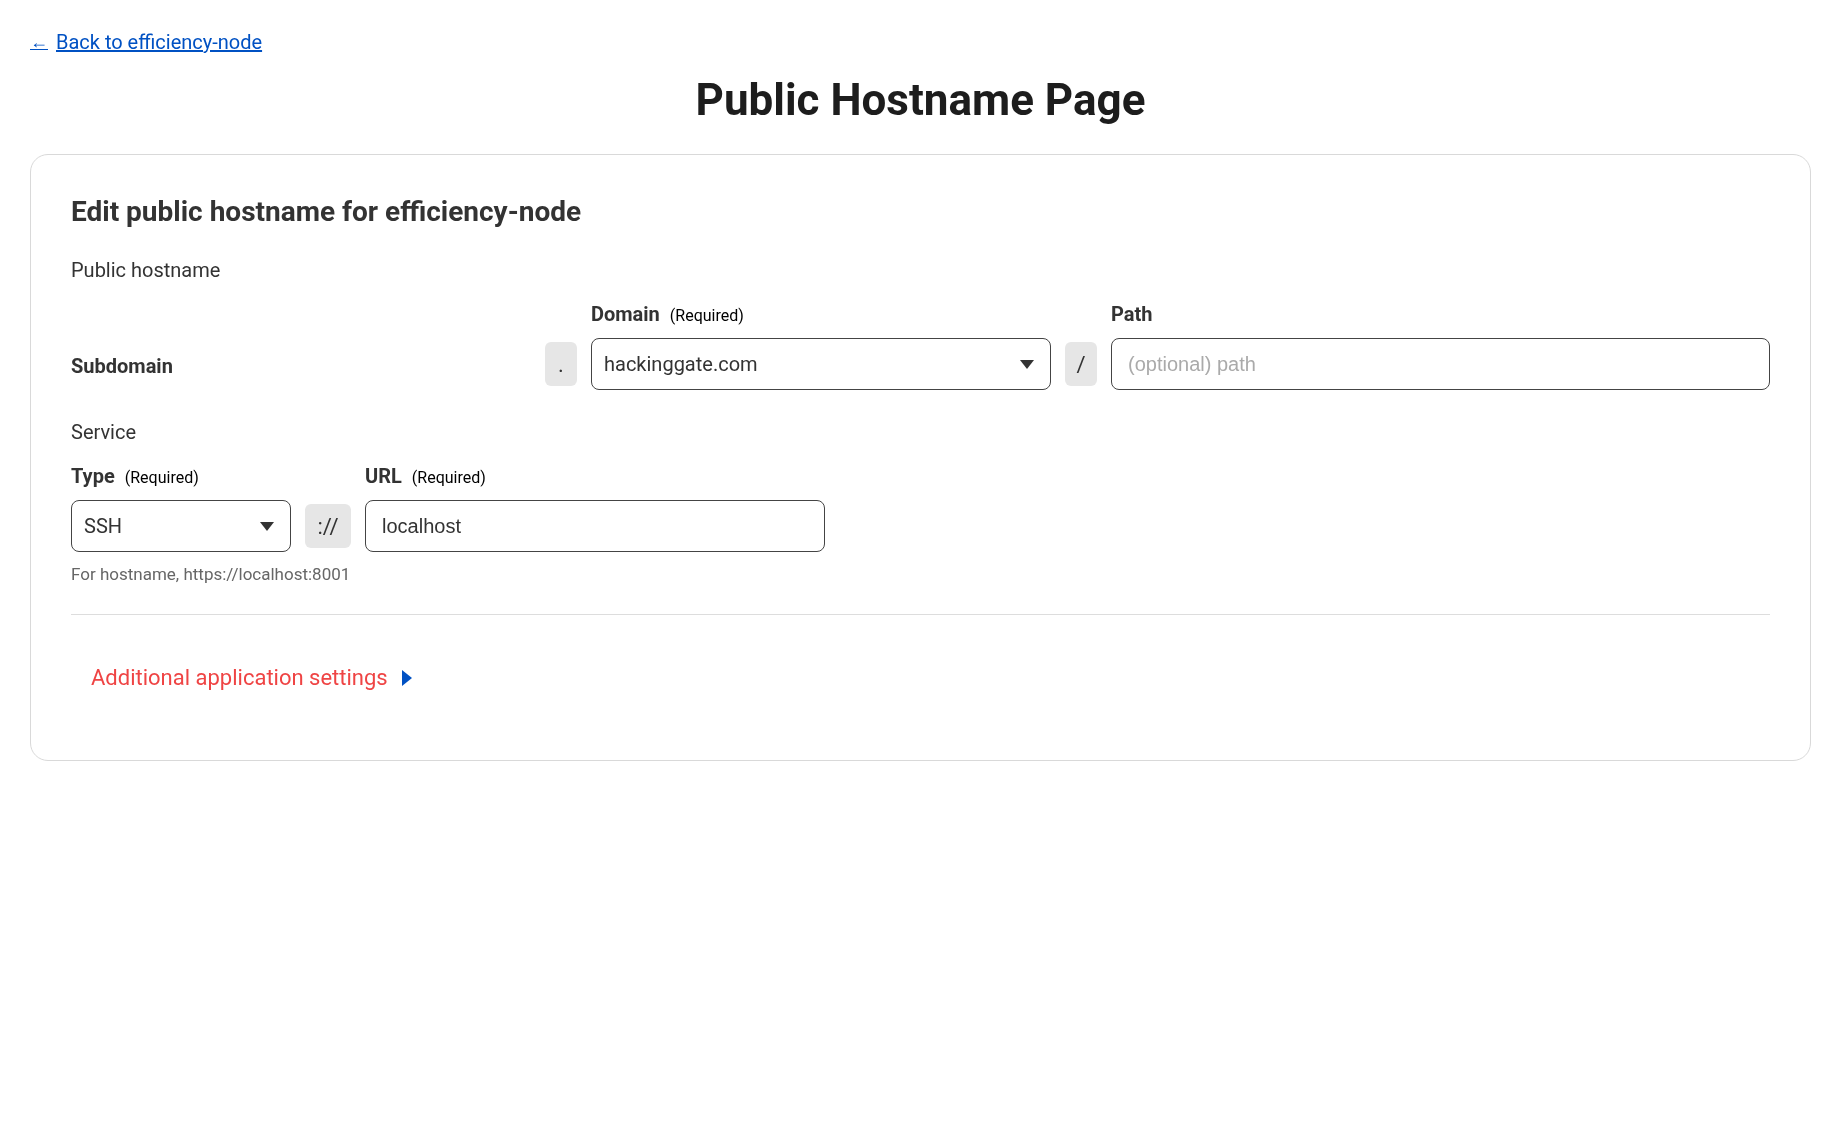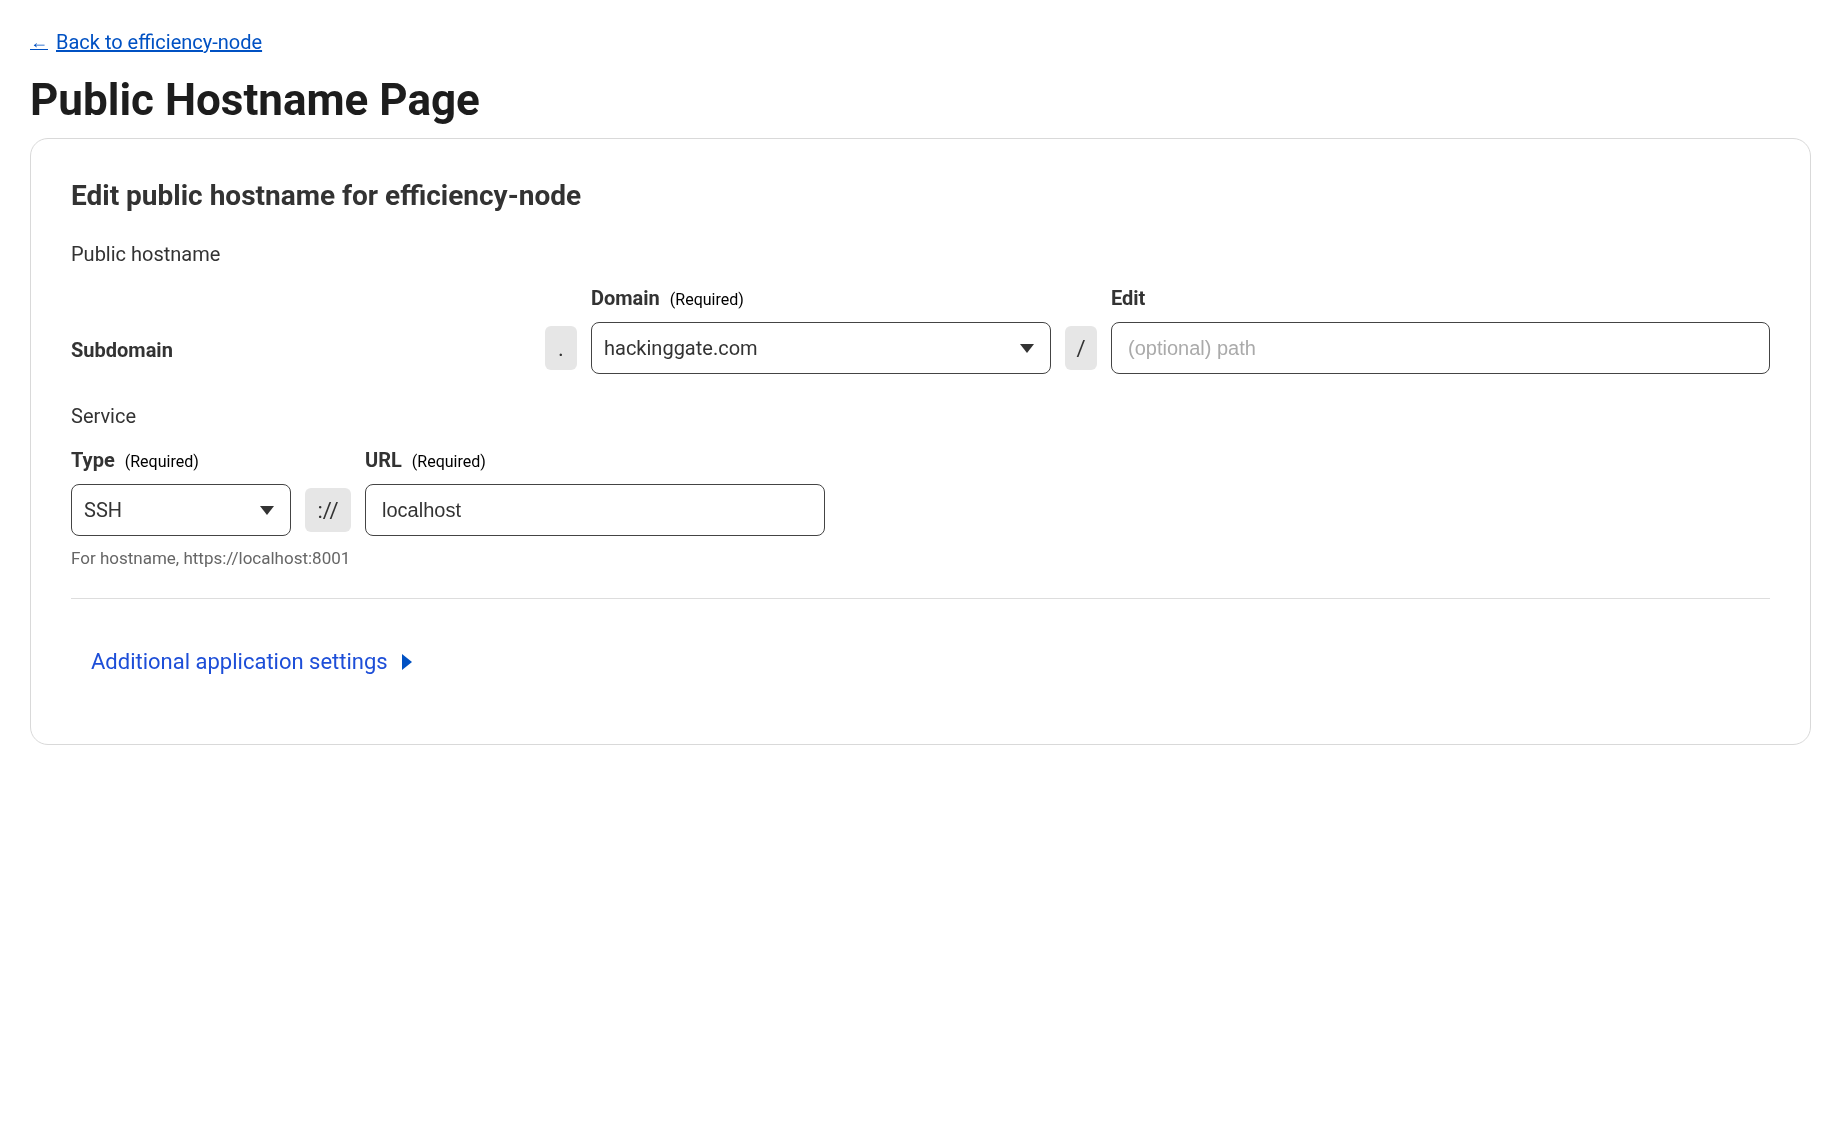--- a/index.html
+++ b/index.html
@@ -19,21 +19,22 @@
       cursor: pointer;
     }
     .back-arrow {
       margin-right: 8px;
       font-size: 18px;
     }
     h1.page-title {
       font-size: 44px;
       font-weight: 700;
       color: #1d1d1d;
-      margin-bottom: 12px;
+      margin-bottom: 28px;
+      text-align: center;
     }
     .card {
       border: 1px solid #d9d9d9;
       border-radius: 18px;
       padding: 40px;
       width: 100%;
     }
     h2.panel-title {
       font-size: 28px;
       font-weight: 700;
@@ -116,21 +117,21 @@
       margin-bottom: 30px;
     }
     hr.divider {
       border: none;
       border-top: 1px solid #ddd;
       margin: 10px 0 50px 0;
     }
     .additional-link {
       display: inline-flex;
       align-items: center;
-      color: #1d4ed8;
+      color: #ef4444;
       font-size: 22px;
       cursor: pointer;
       margin-left: 20px;
       margin-bottom: 30px;
     }
     .play-caret {
       width: 0; height: 0;
       border-top: 8px solid transparent;
       border-bottom: 8px solid transparent;
       border-left: 10px solid #0051c3;
@@ -170,21 +171,21 @@
       </div>
       <div class="select-box">
         <span>hackinggate.com</span>
         <span class="caret"></span>
       </div>
     </div>
 
     <div class="separator-tile">/</div>
 
     <div class="field-group path-group">
-      <div class="field-label">Edit</div>
+      <div class="field-label">Path</div>
       <input class="text-input" type="text" placeholder="(optional) path" style="">
     </div>
 
   </div>
 
   <div class="section-label">Service</div>
 
   <div class="field-row">
 
     <div class="field-group type-group">

